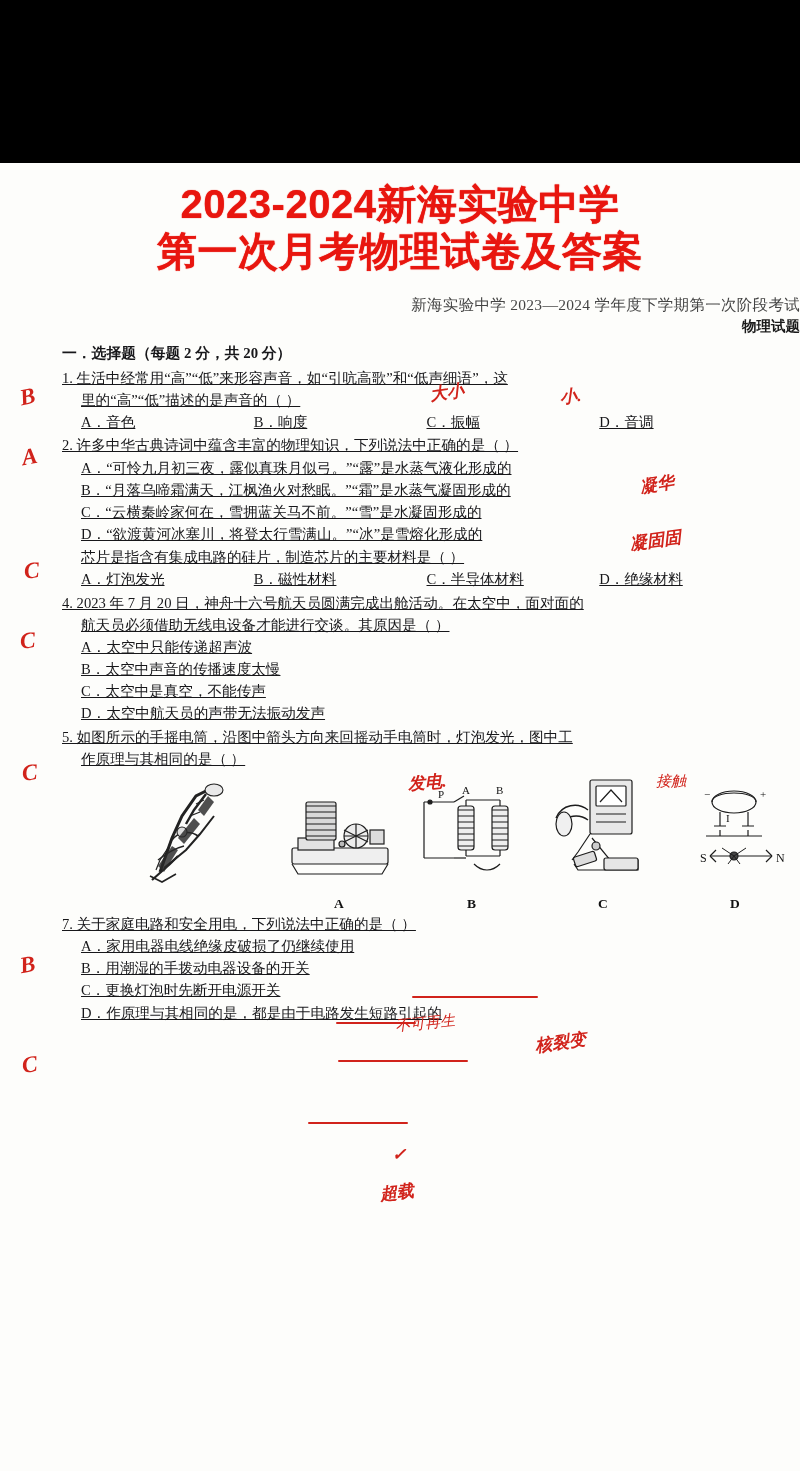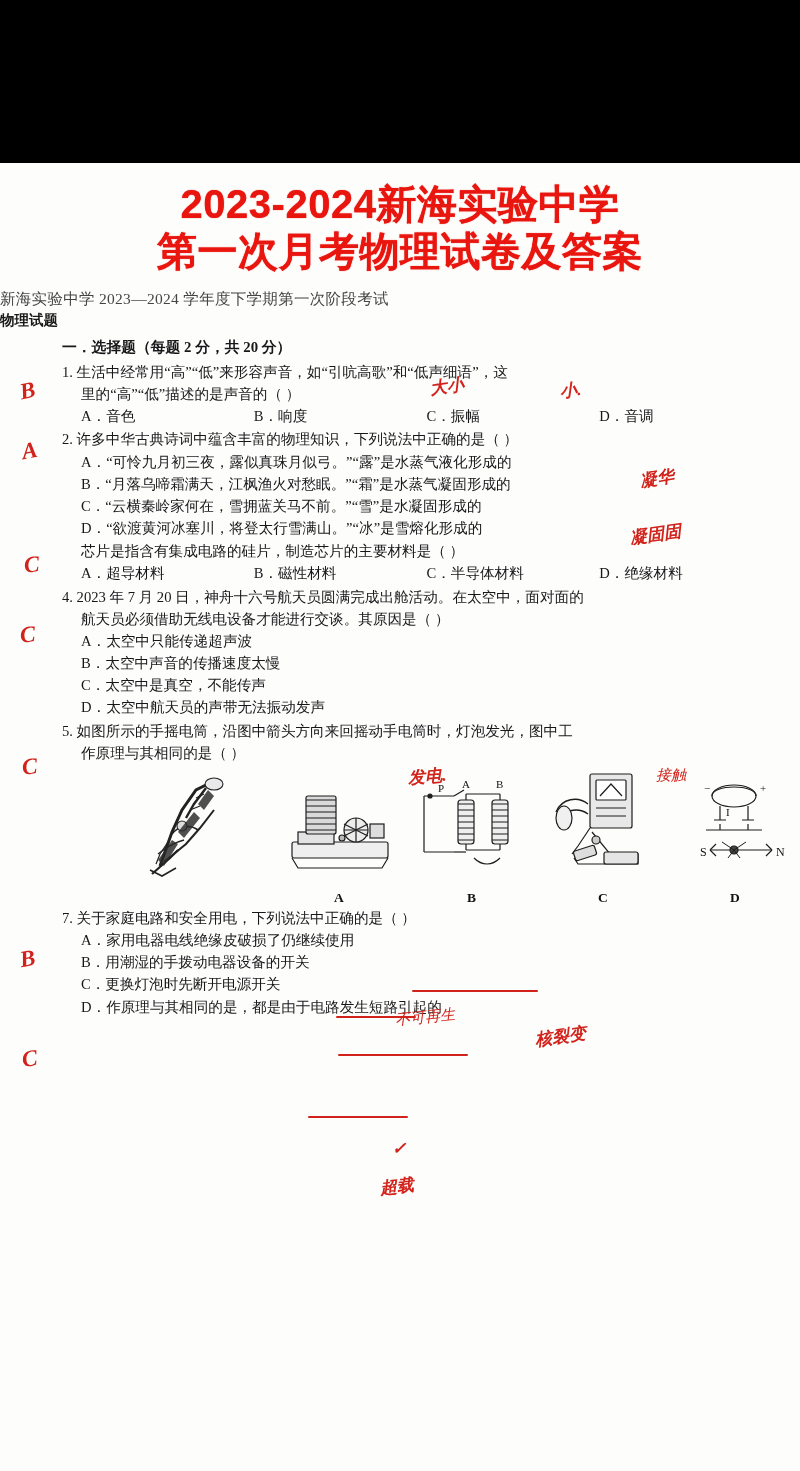--- a/index.html
+++ b/index.html
@@ -29,22 +29,22 @@
   .title-line {
     color: #e8160f;
     font-weight: bold;
     font-size: 40px;
     line-height: 1.18;
     letter-spacing: 0.5px;
     font-family: "Liberation Sans", sans-serif;
     text-shadow: 0 0 1px #e8160f;
   }
   .doc-head {
-    text-align: left;
-    margin-top: 14px;
+    text-align: right;
+    margin-top: 20px;
   }
   .doc-head .school {
     font-size: 15.5px;
     color: #2b2b2b;
     letter-spacing: 0.3px;
     font-family: "Liberation Serif", serif;
     opacity: 0.88;
   }
   .doc-head .subject {
     font-size: 14.5px;
@@ -60,20 +60,21 @@
     color: #17171a;
   }
   .section-title {
     font-weight: bold;
     font-size: 14.8px;
     margin: 2px 0 2px 0;
   }
   .q {
     position: relative;
     margin: 1px 0 1px 0;
+    text-decoration: underline;
   }
   .q-text {
     text-indent: 0;
   }
   .q-ind {
     padding-left: 19px;
   }
   .opt-row {
     display: flex;
     padding-left: 19px;
@@ -179,21 +180,21 @@
       <div class="q-text">2. 许多中华古典诗词中蕴含丰富的物理知识，下列说法中正确的是（    ）</div>
       <div class="opt-line">A．“可怜九月初三夜，露似真珠月似弓。”“露”是水蒸气液化形成的</div>
       <div class="opt-line">B．“月落乌啼霜满天，江枫渔火对愁眠。”“霜”是水蒸气凝固形成的</div>
       <div class="opt-line">C．“云横秦岭家何在，雪拥蓝关马不前。”“雪”是水凝固形成的</div>
       <div class="opt-line">D．“欲渡黄河冰塞川，将登太行雪满山。”“冰”是雪熔化形成的</div>
     </div>
 
     <div class="q">
       <div class="q-ind">芯片是指含有集成电路的硅片，制造芯片的主要材料是（    ）</div>
       <div class="opt-row opt-4">
-        <span>A．超导材料</span>
+        <span>A．灯泡发光</span>
         <span>B．磁性材料</span>
         <span>C．半导体材料</span>
         <span>D．绝缘材料</span>
       </div>
     </div>
 
     <div class="q">
       <div class="q-text">4. 2023 年 7 月 20 日，神舟十六号航天员圆满完成出舱活动。在太空中，面对面的</div>
       <div class="q-ind">航天员必须借助无线电设备才能进行交谈。其原因是（    ）</div>
       <div class="opt-line">A．太空中只能传递超声波</div>

